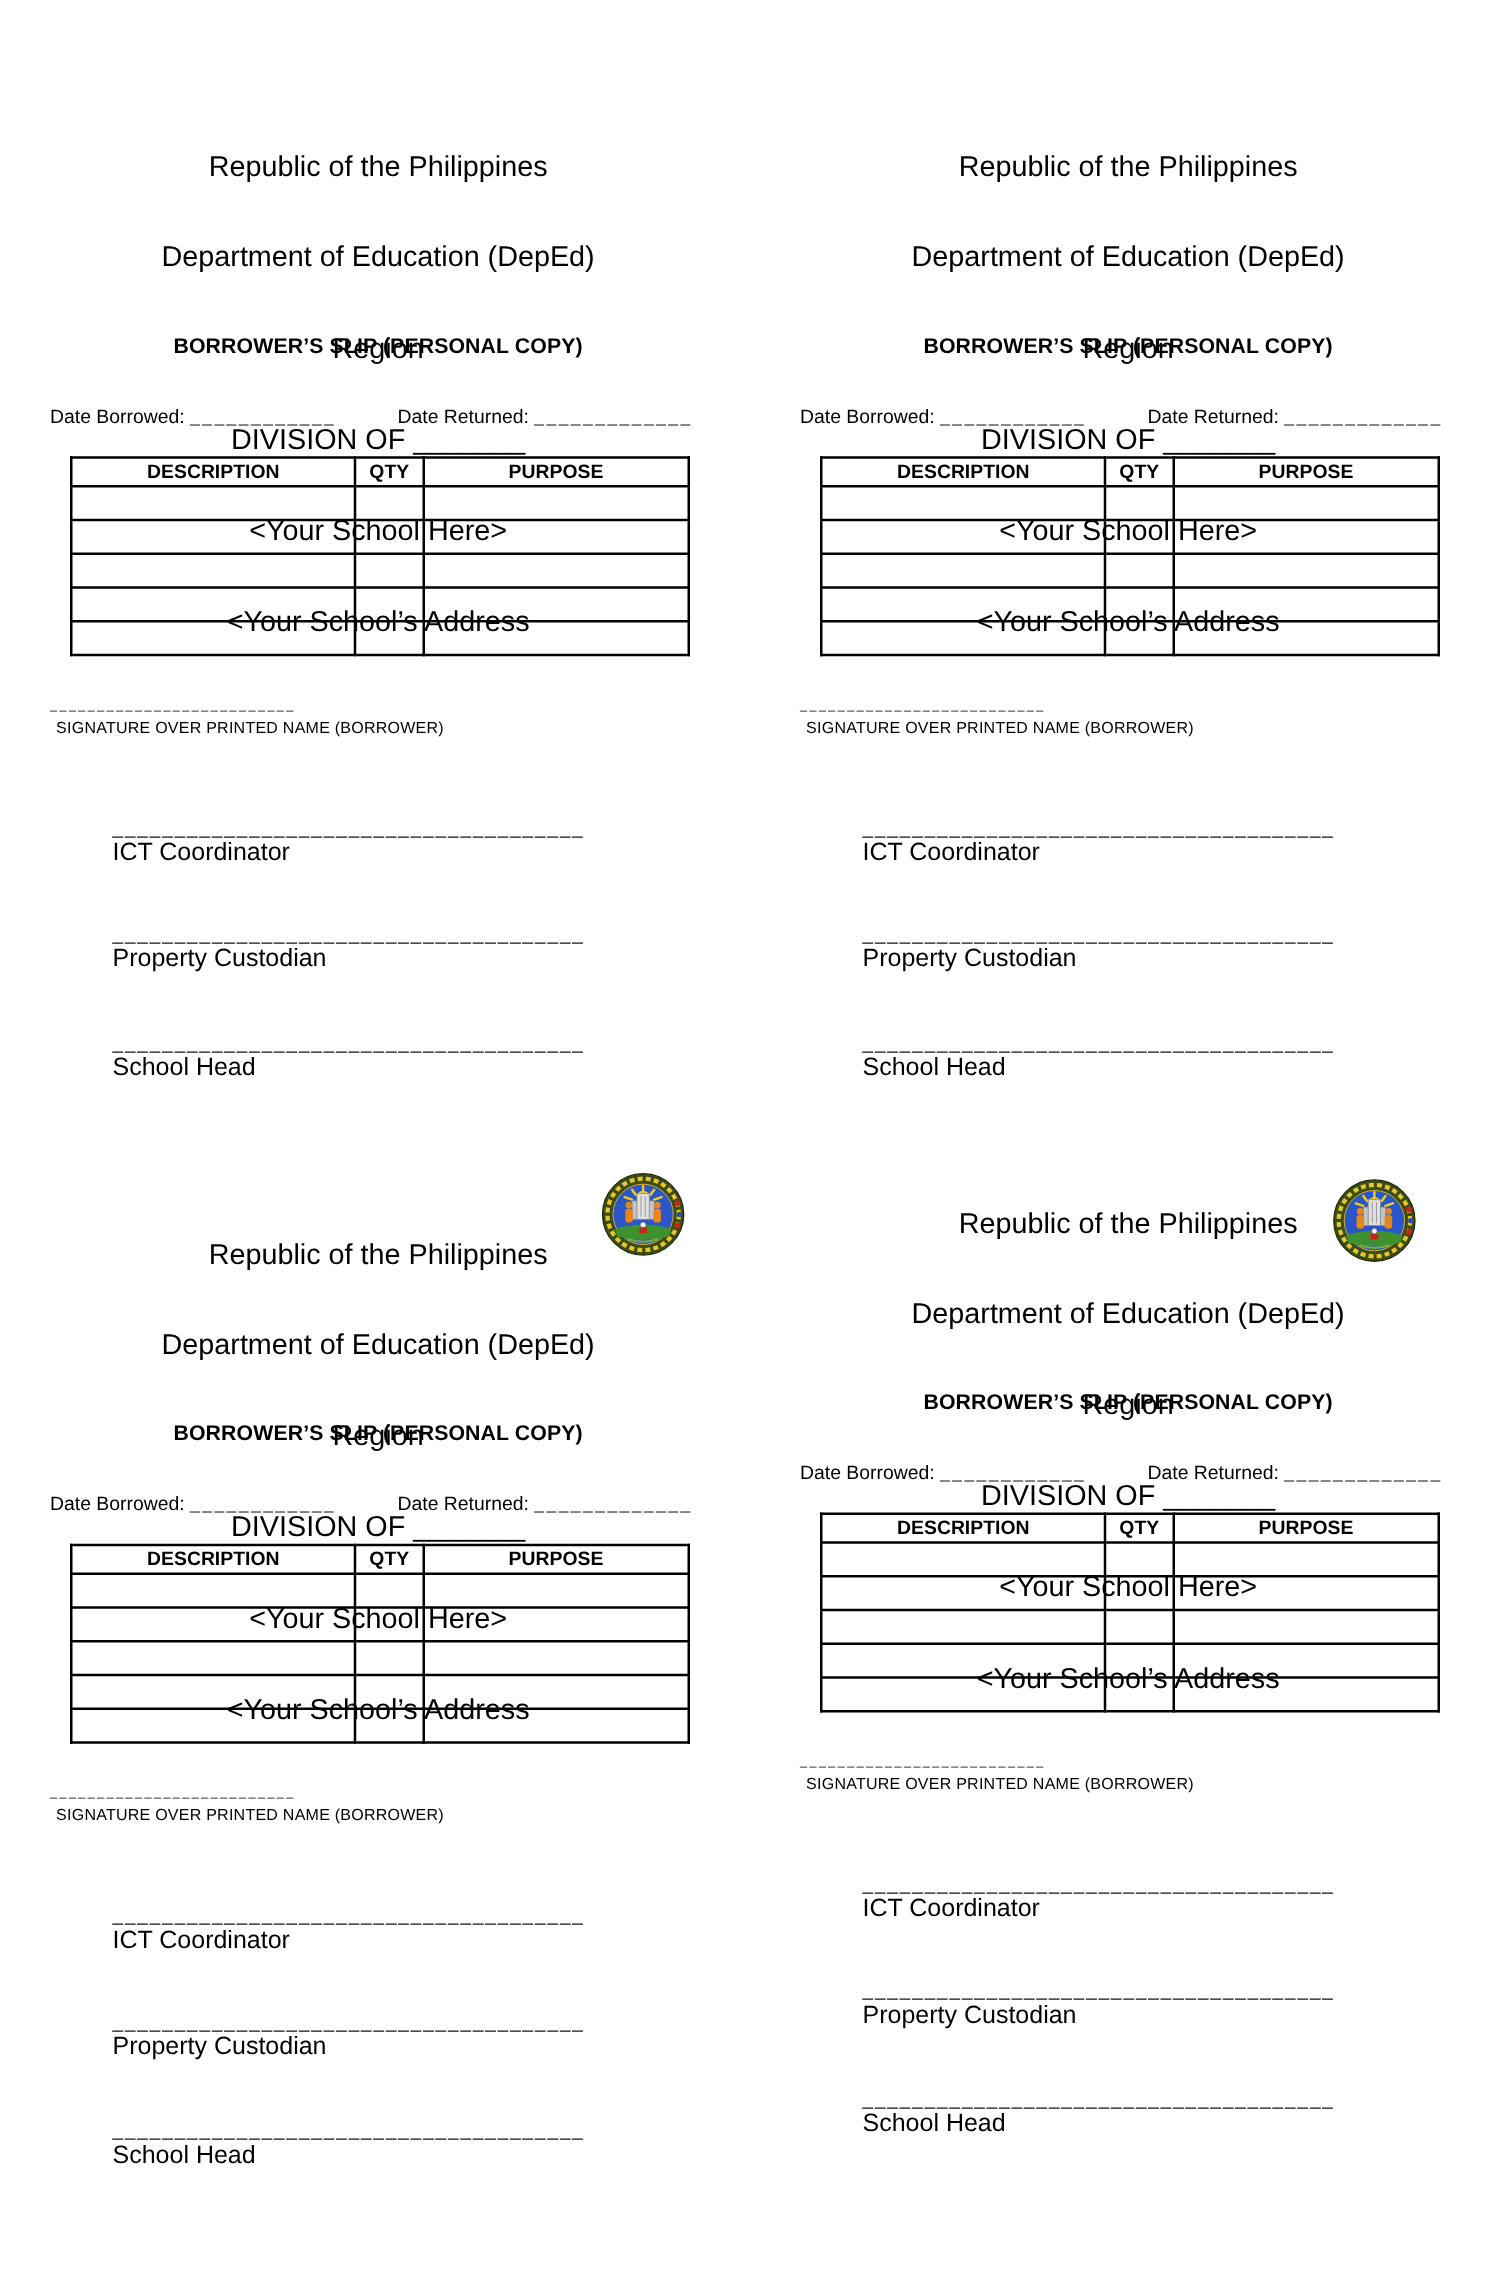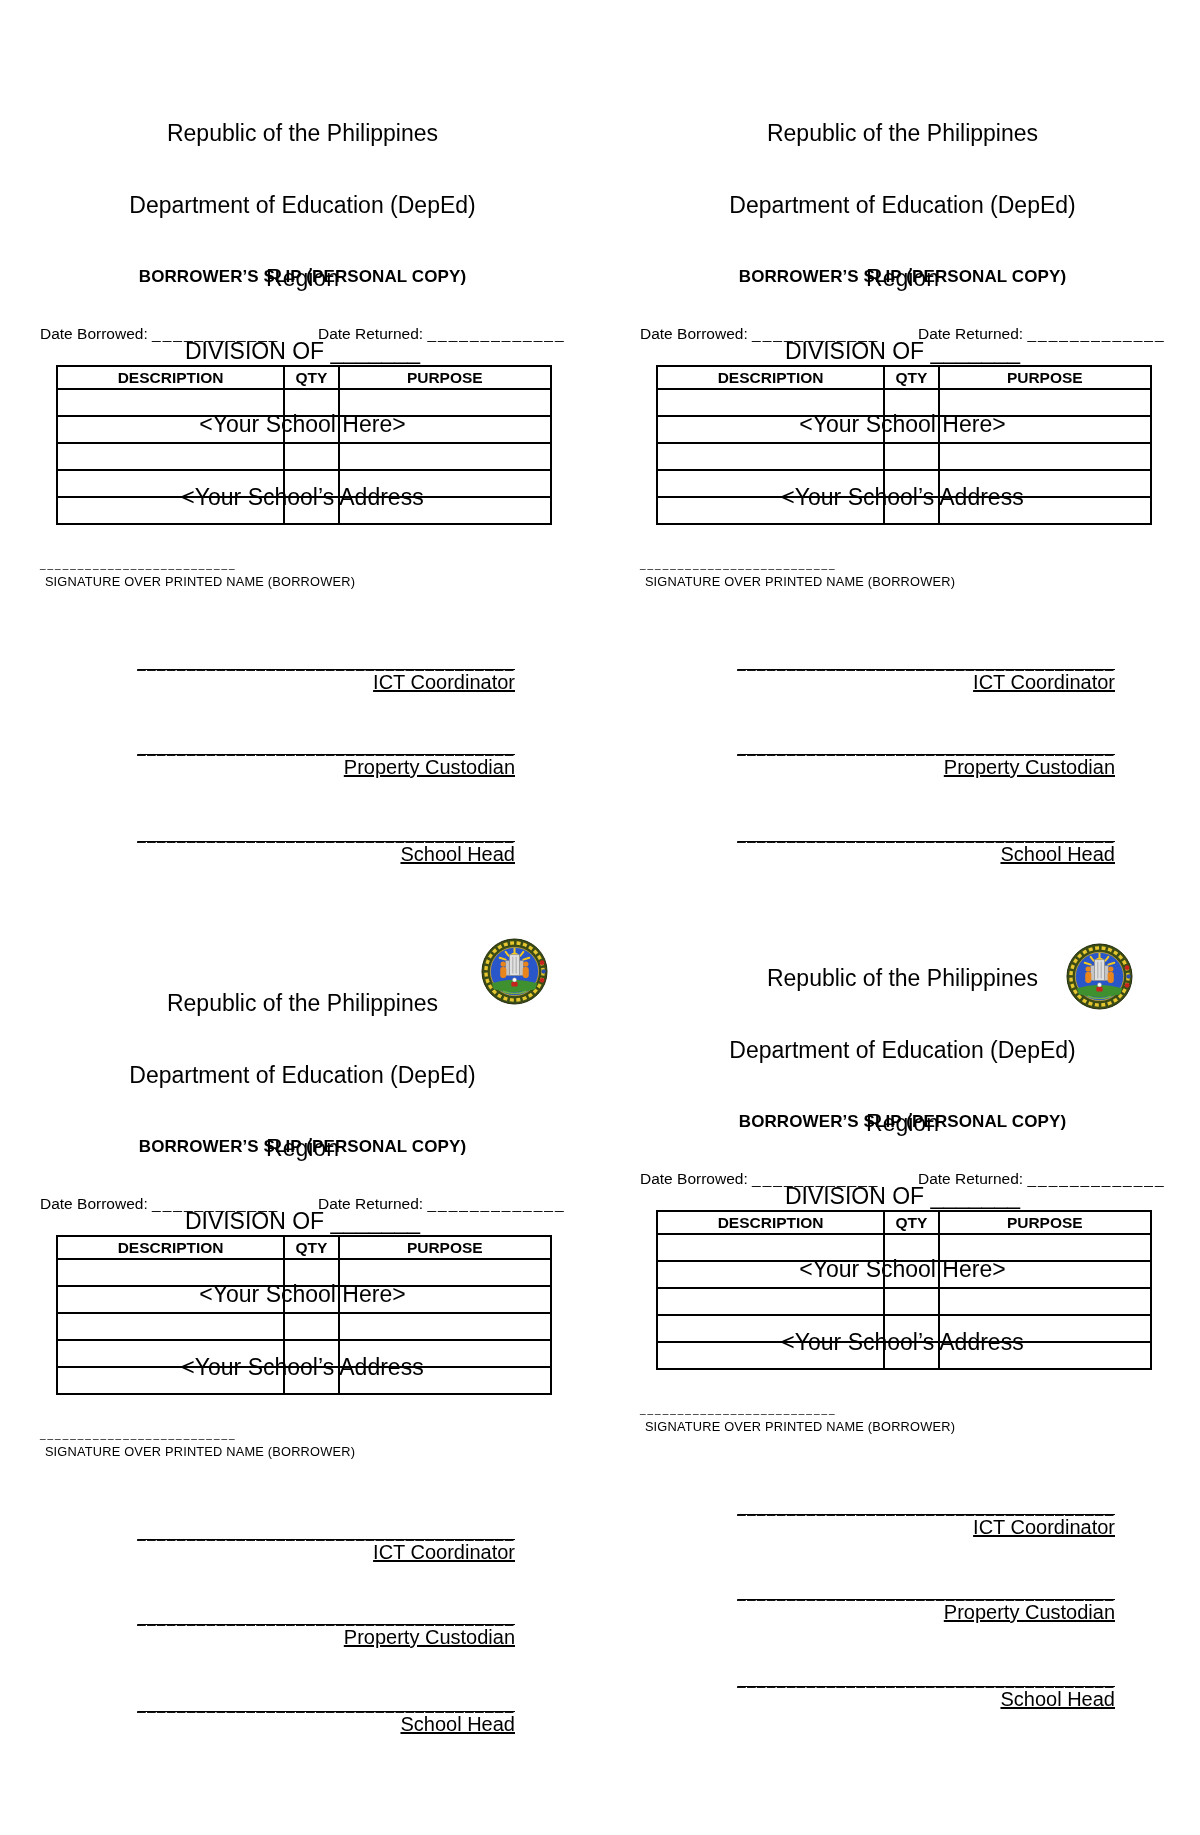--- a/index.html
+++ b/index.html
@@ -30,39 +30,39 @@
     position:absolute; top:207px; left:25px; width:475px;
     text-align:center; font-size:17px; font-weight:bold;
     letter-spacing:0.1px;
   }
 
   
   .dates { position:absolute; top:265px; left:0; width:500px; height:24px; font-size:15.5px; }
   .dates .grp { position:absolute; top:0; white-space:nowrap; }
   .dates .grp.borrowed { left:0; }
   .dates .grp.returned { left:278px; }
-  .dates .blank { letter-spacing:2px; }
+  .dates .blank { letter-spacing:2px;font-family:Liberation Serif, serif; }
 
   
   table.tbl {
     position:absolute; top:305px; left:16px;
     width:496px; border-collapse:collapse; table-layout:fixed;
   }
   table.tbl th, table.tbl td { border:2px solid #000; padding:0; }
   table.tbl th { height:21px; font-size:15.5px; font-weight:bold; text-align:center; }
   table.tbl td { height:25px; }
   .col-desc { width:46%; } .col-qty { width:11%; } .col-purp { width:43%; }
 
   
   .bsig { position:absolute; top:496px; left:0; width:320px; }
   .bsig .line { font-size:10px; line-height:18px; letter-spacing:2px; white-space:nowrap; }
   .bsig .lbl  { font-size:12.8px; line-height:15px; letter-spacing:0.2px;text-align:center; }
 
   
-  .role { position:absolute; left:50px; width:425px; text-align:right;text-decoration:underline; }
+  .role { position:absolute; left:50px; width:425px; text-align:left; }
   .role .line { font-size:15px; line-height:18px; letter-spacing:1.6px; white-space:nowrap; }
   .role .lbl  { font-size:20px; line-height:18px; margin-top:1px; }
   .role-ict    { top:594px; }
   .role-prop   { top:679px; }
   .role-school { top:766px; }
 
   
   .logo { position:absolute; width:67px; height:67px; }
   .logo-bl { left:481px;  top:938px; }
   .logo-br { left:1066px; top:943px; }

